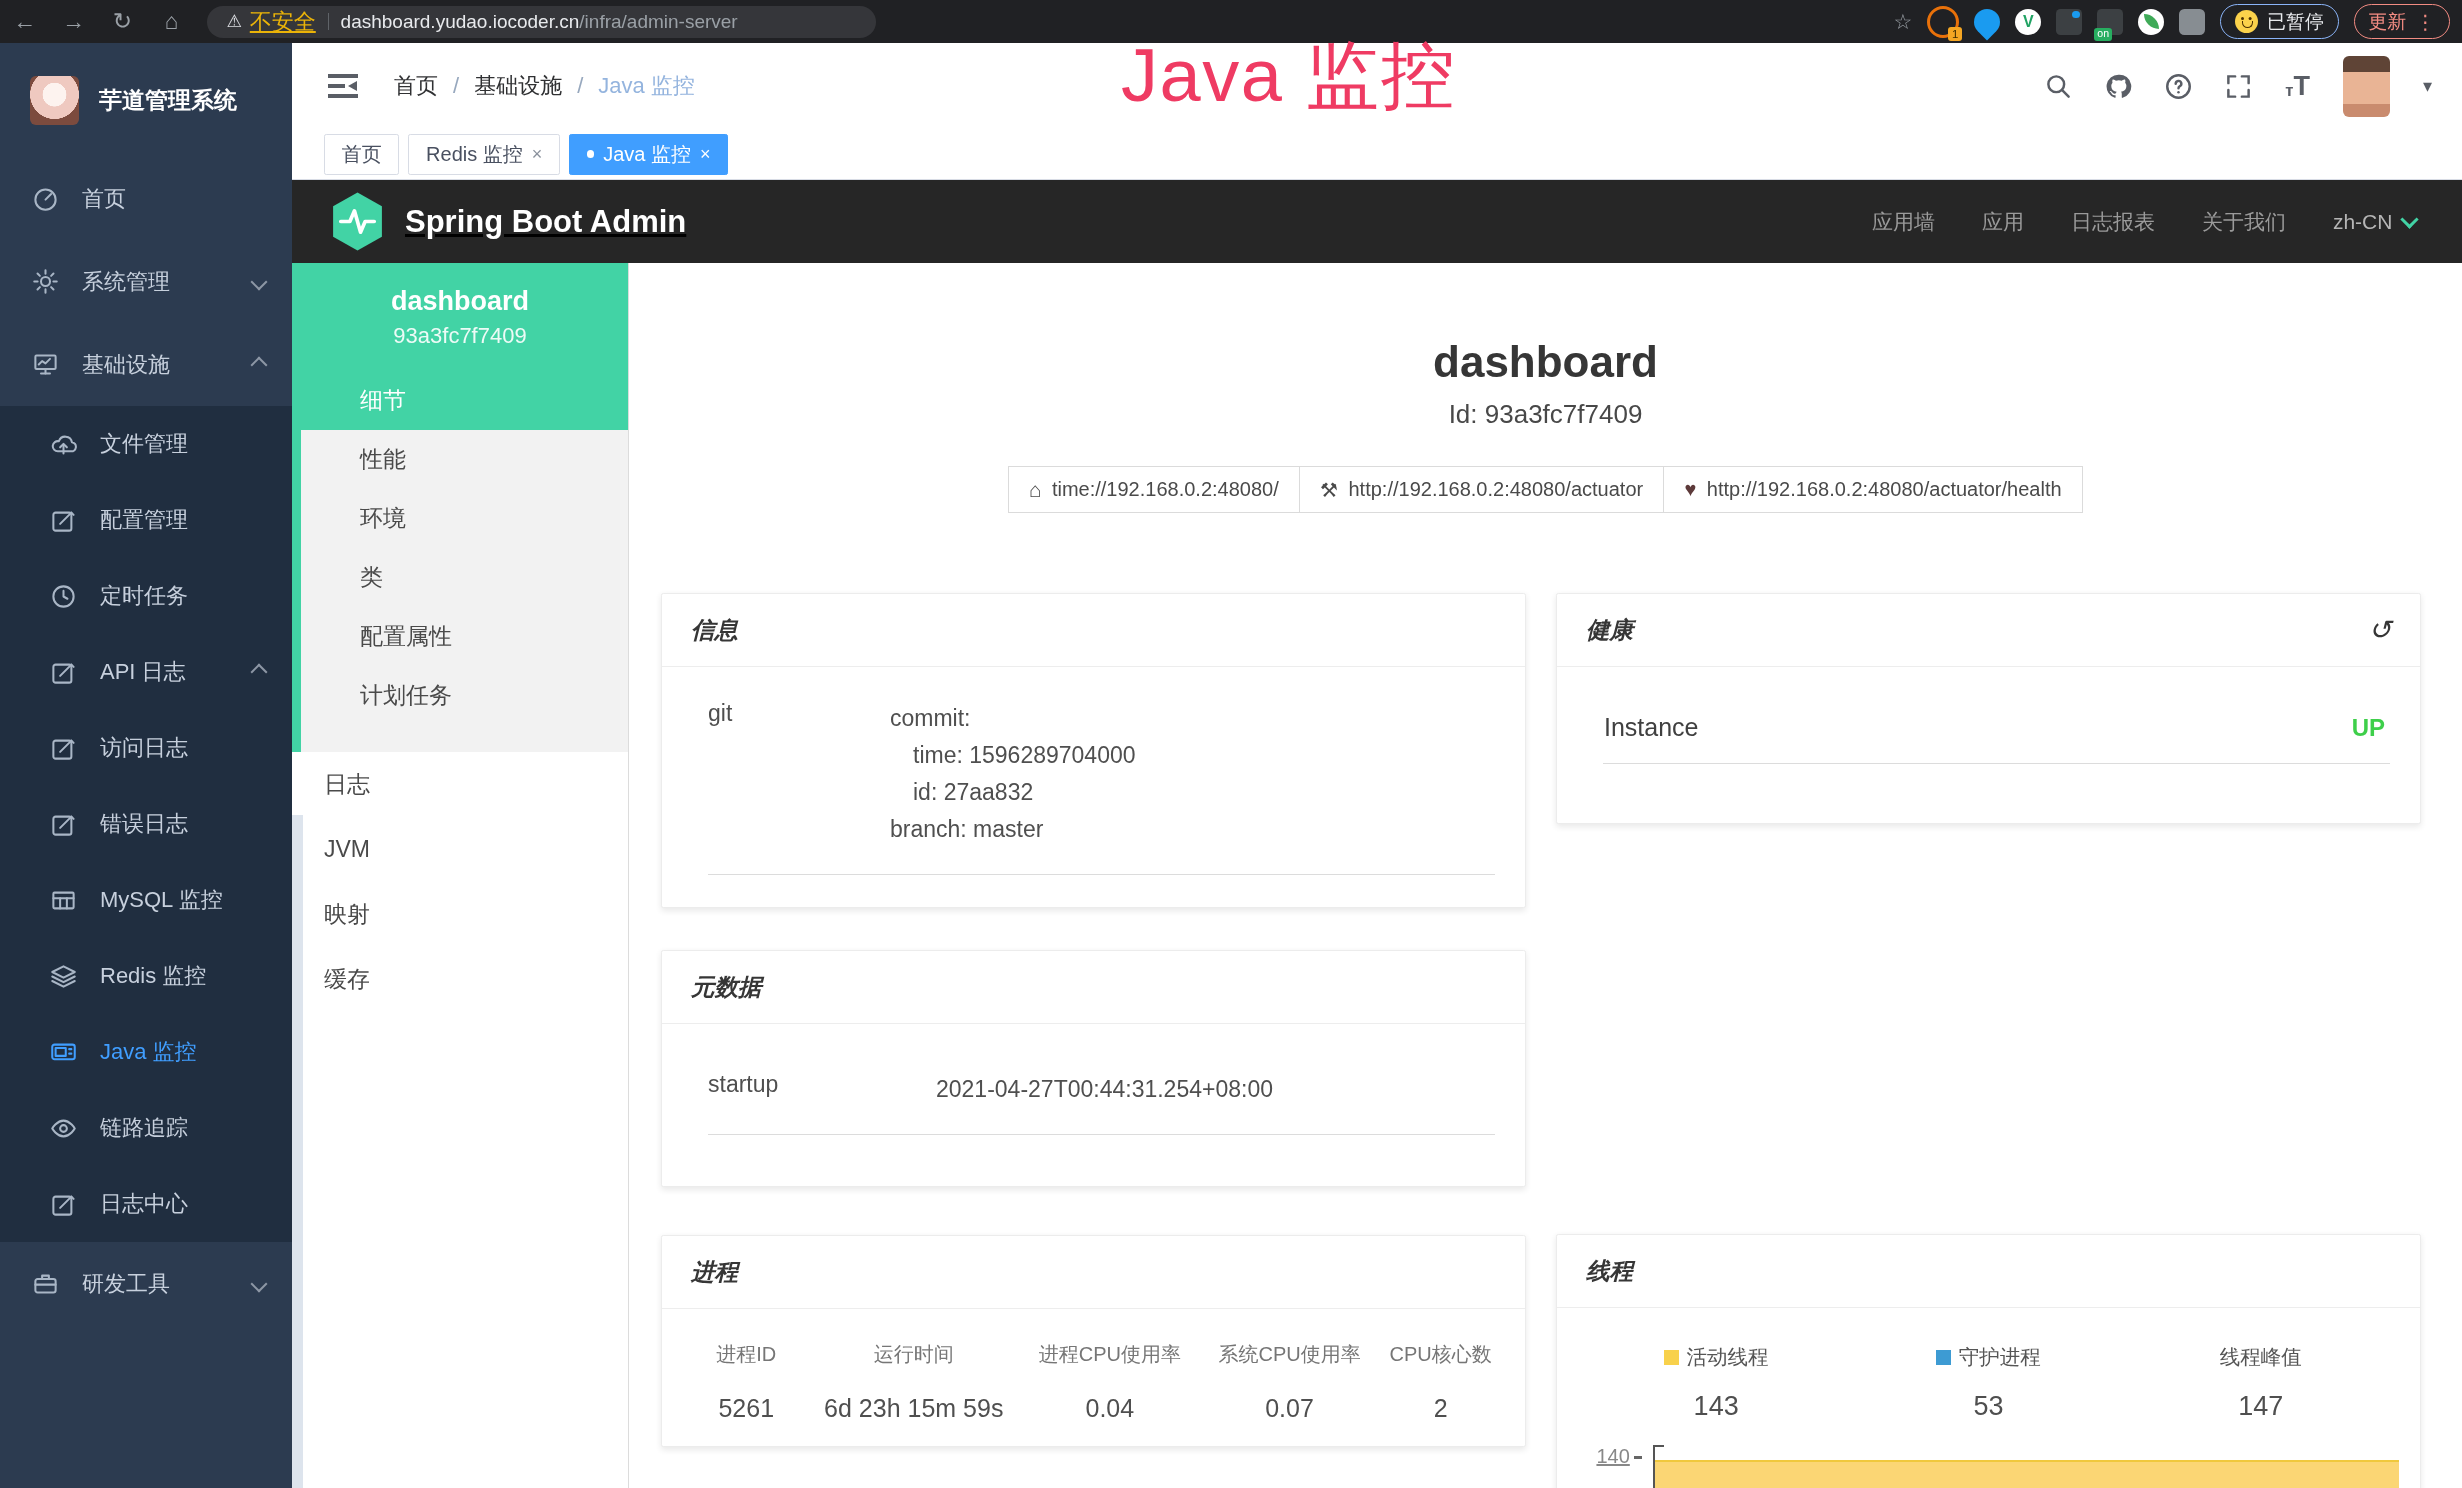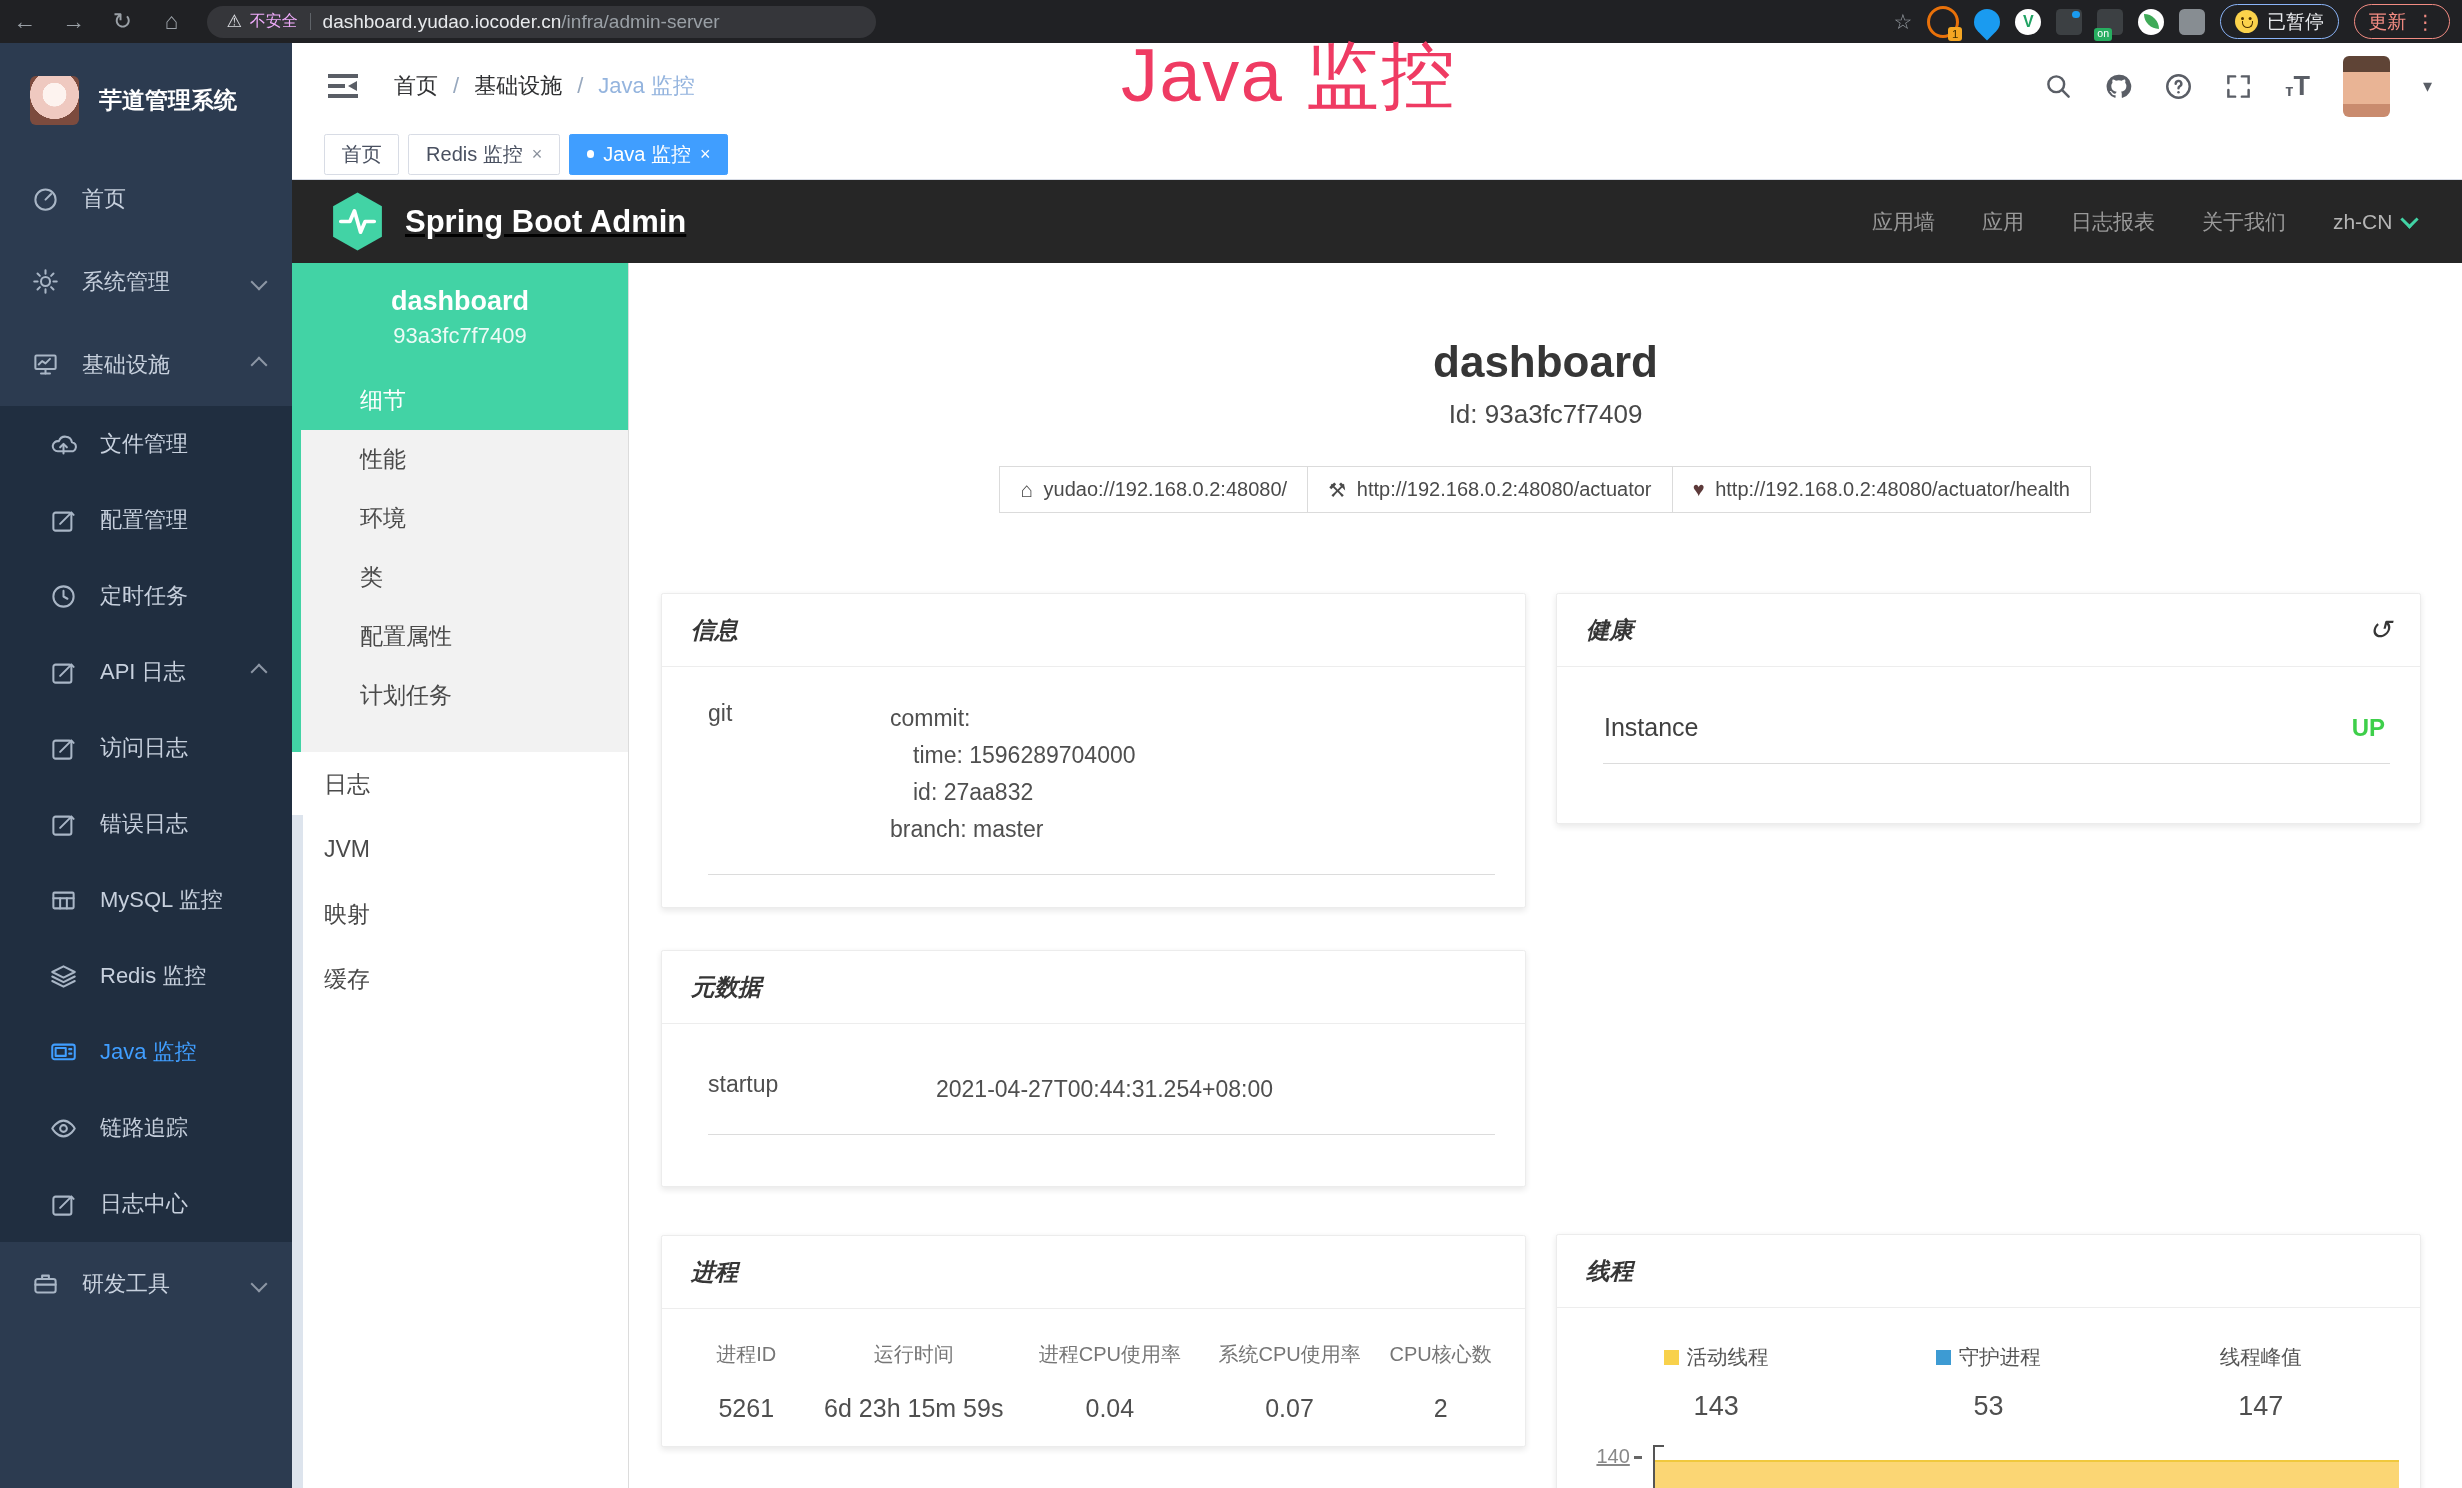--- a/index.html
+++ b/index.html
@@ -4,21 +4,21 @@
 <style>
   html,body{margin:0;padding:0;}
   body{width:2462px;height:1489px;overflow:hidden;font-family:"Liberation Sans",sans-serif;background:#fff;position:relative;}
   .abs{position:absolute;}
   
   .chrome{left:0;top:0;width:2462px;height:43px;background:#202124;display:flex;align-items:center;z-index:5;}
   .navbtn{color:#9aa0a6;font-size:23px;width:49px;text-align:center;line-height:43px;}
   .i-back::before{content:"←";} .i-fwd::before{content:"→";} .i-reload::before{content:"↻";} .i-home::before{content:"⌂";}
   .urlpill{margin-left:10.6px;height:32px;background:#35363a;border-radius:16.7px;display:flex;align-items:center;padding:0 20px;width:629px;}
   .i-warn{color:#dadce0;font-size:17.4px;margin-right:7.6px;} .i-warn::before{content:"⚠";}
-  .sec-label{color:#f0abfc;font-size:16px;}
+  .sec-label{color:#eab308;font-size:22px;text-decoration:underline;}
   .url-sep{width:0.8px;height:16.7px;background:#5f6368;margin:0 12px;}
   .url-text{font-size:19px;white-space:nowrap;}
   .url-host{color:#e8eaed;} .url-path{color:#9aa0a6;}
   .chrome-right{margin-left:auto;display:flex;align-items:center;gap:15px;padding-right:12px;}
   .i-star{color:#9aa0a6;font-size:21px;} .i-star::before{content:"☆";}
   .extico{width:26px;height:26px;border-radius:50%;position:relative;flex:none;}
   .ext-orange{border:3.8px solid #e8710a;background:transparent;}
   .ext-orange .badge{position:absolute;right:-6px;bottom:-6px;background:#f5a623;color:#3c2a00;font-size:11.4px;border-radius:3px;padding:0.8px 3.8px;line-height:12px;}
   .ext-pin{background:#1a9bf0;border-radius:50% 50% 50% 0;transform:rotate(-45deg);}
   .ext-vue{background:#fff;display:flex;align-items:center;justify-content:center;color:#21a364;font-weight:bold;font-size:16px;}
@@ -435,21 +435,21 @@
   <div class="s-plain">缓存</div>
 </div>
 <div class="abs scroll-strip"></div>
 
 <div class="abs sba-main">
   <div class="m-title">dashboard</div>
   <div class="m-id">Id: 93a3fc7f7409</div>
   <div class="url-row">
     <span class="url-btn">
         <span class="i-home2"></span>
-        <span>yudao://192.168.0.2:48080/</span>
+        <span>time://192.168.0.2:48080/</span>
       </span>
     <span class="url-btn">
         <span class="i-wrench"></span>
         <span>http://192.168.0.2:48080/actuator</span>
       </span>
     <span class="url-btn">
         <span class="i-heart"></span>
         <span>http://192.168.0.2:48080/actuator/health</span>
       </span>
   </div>

